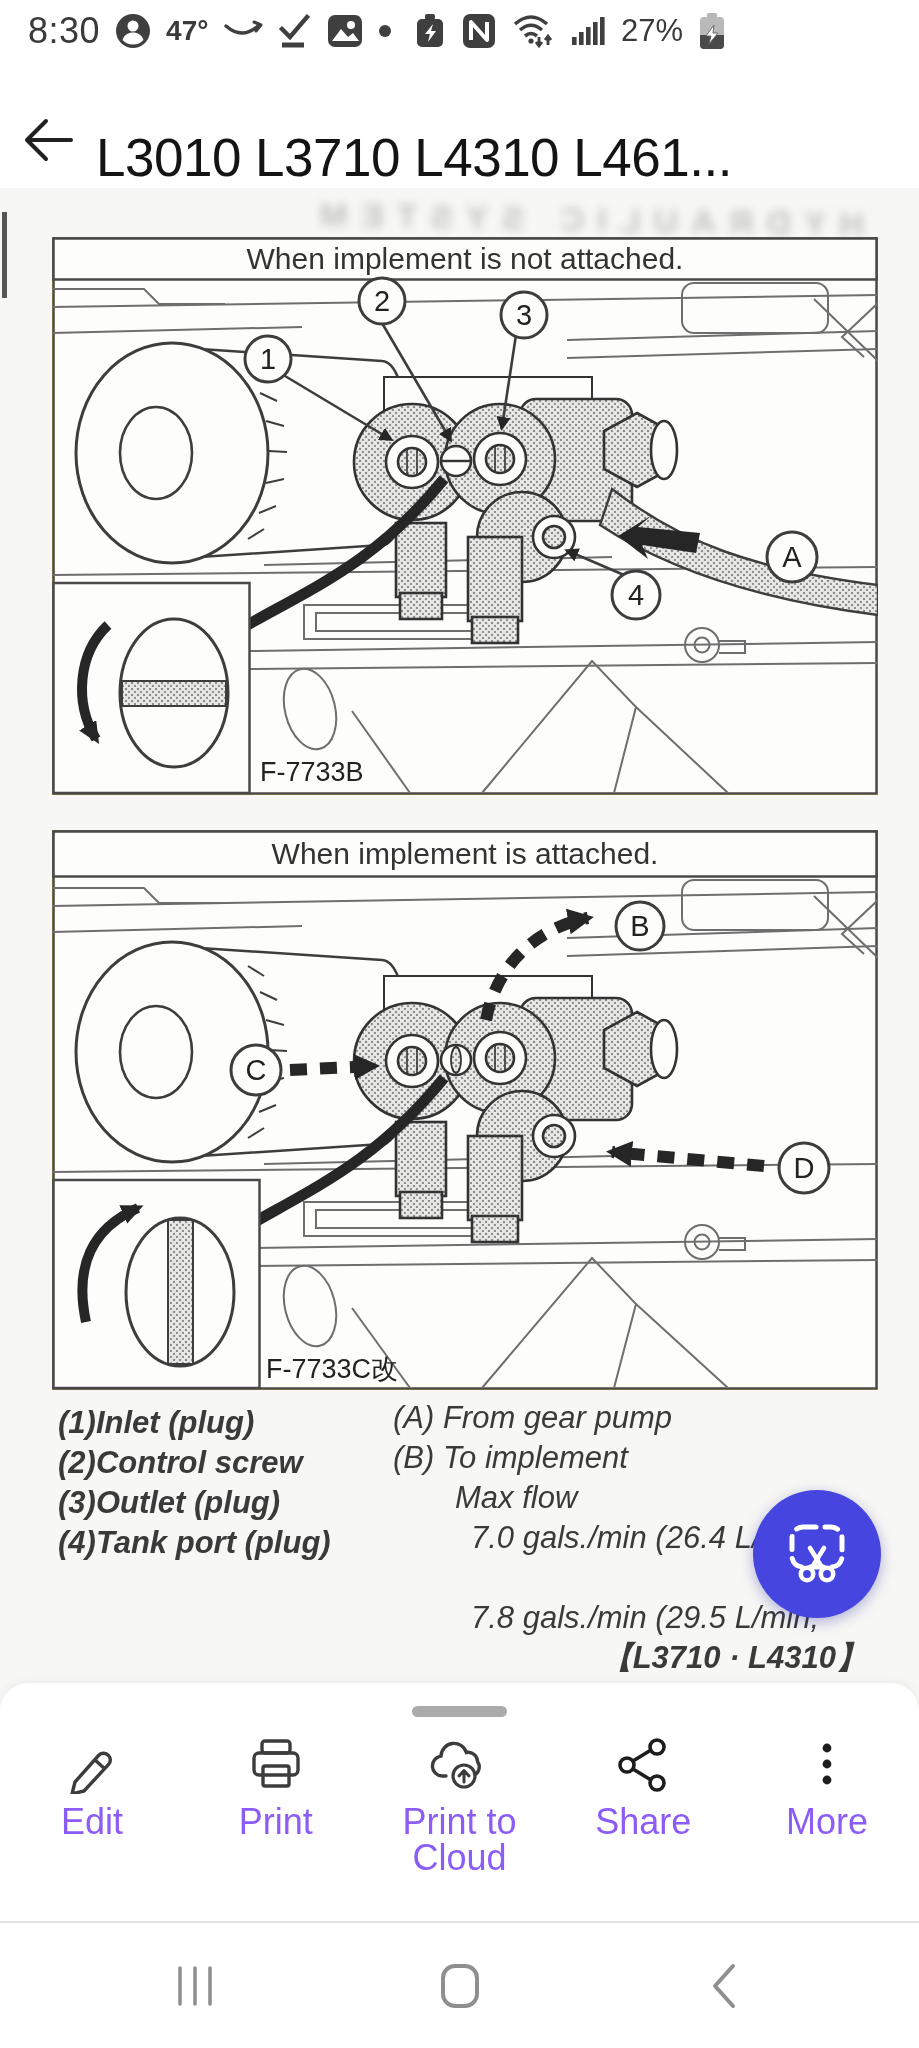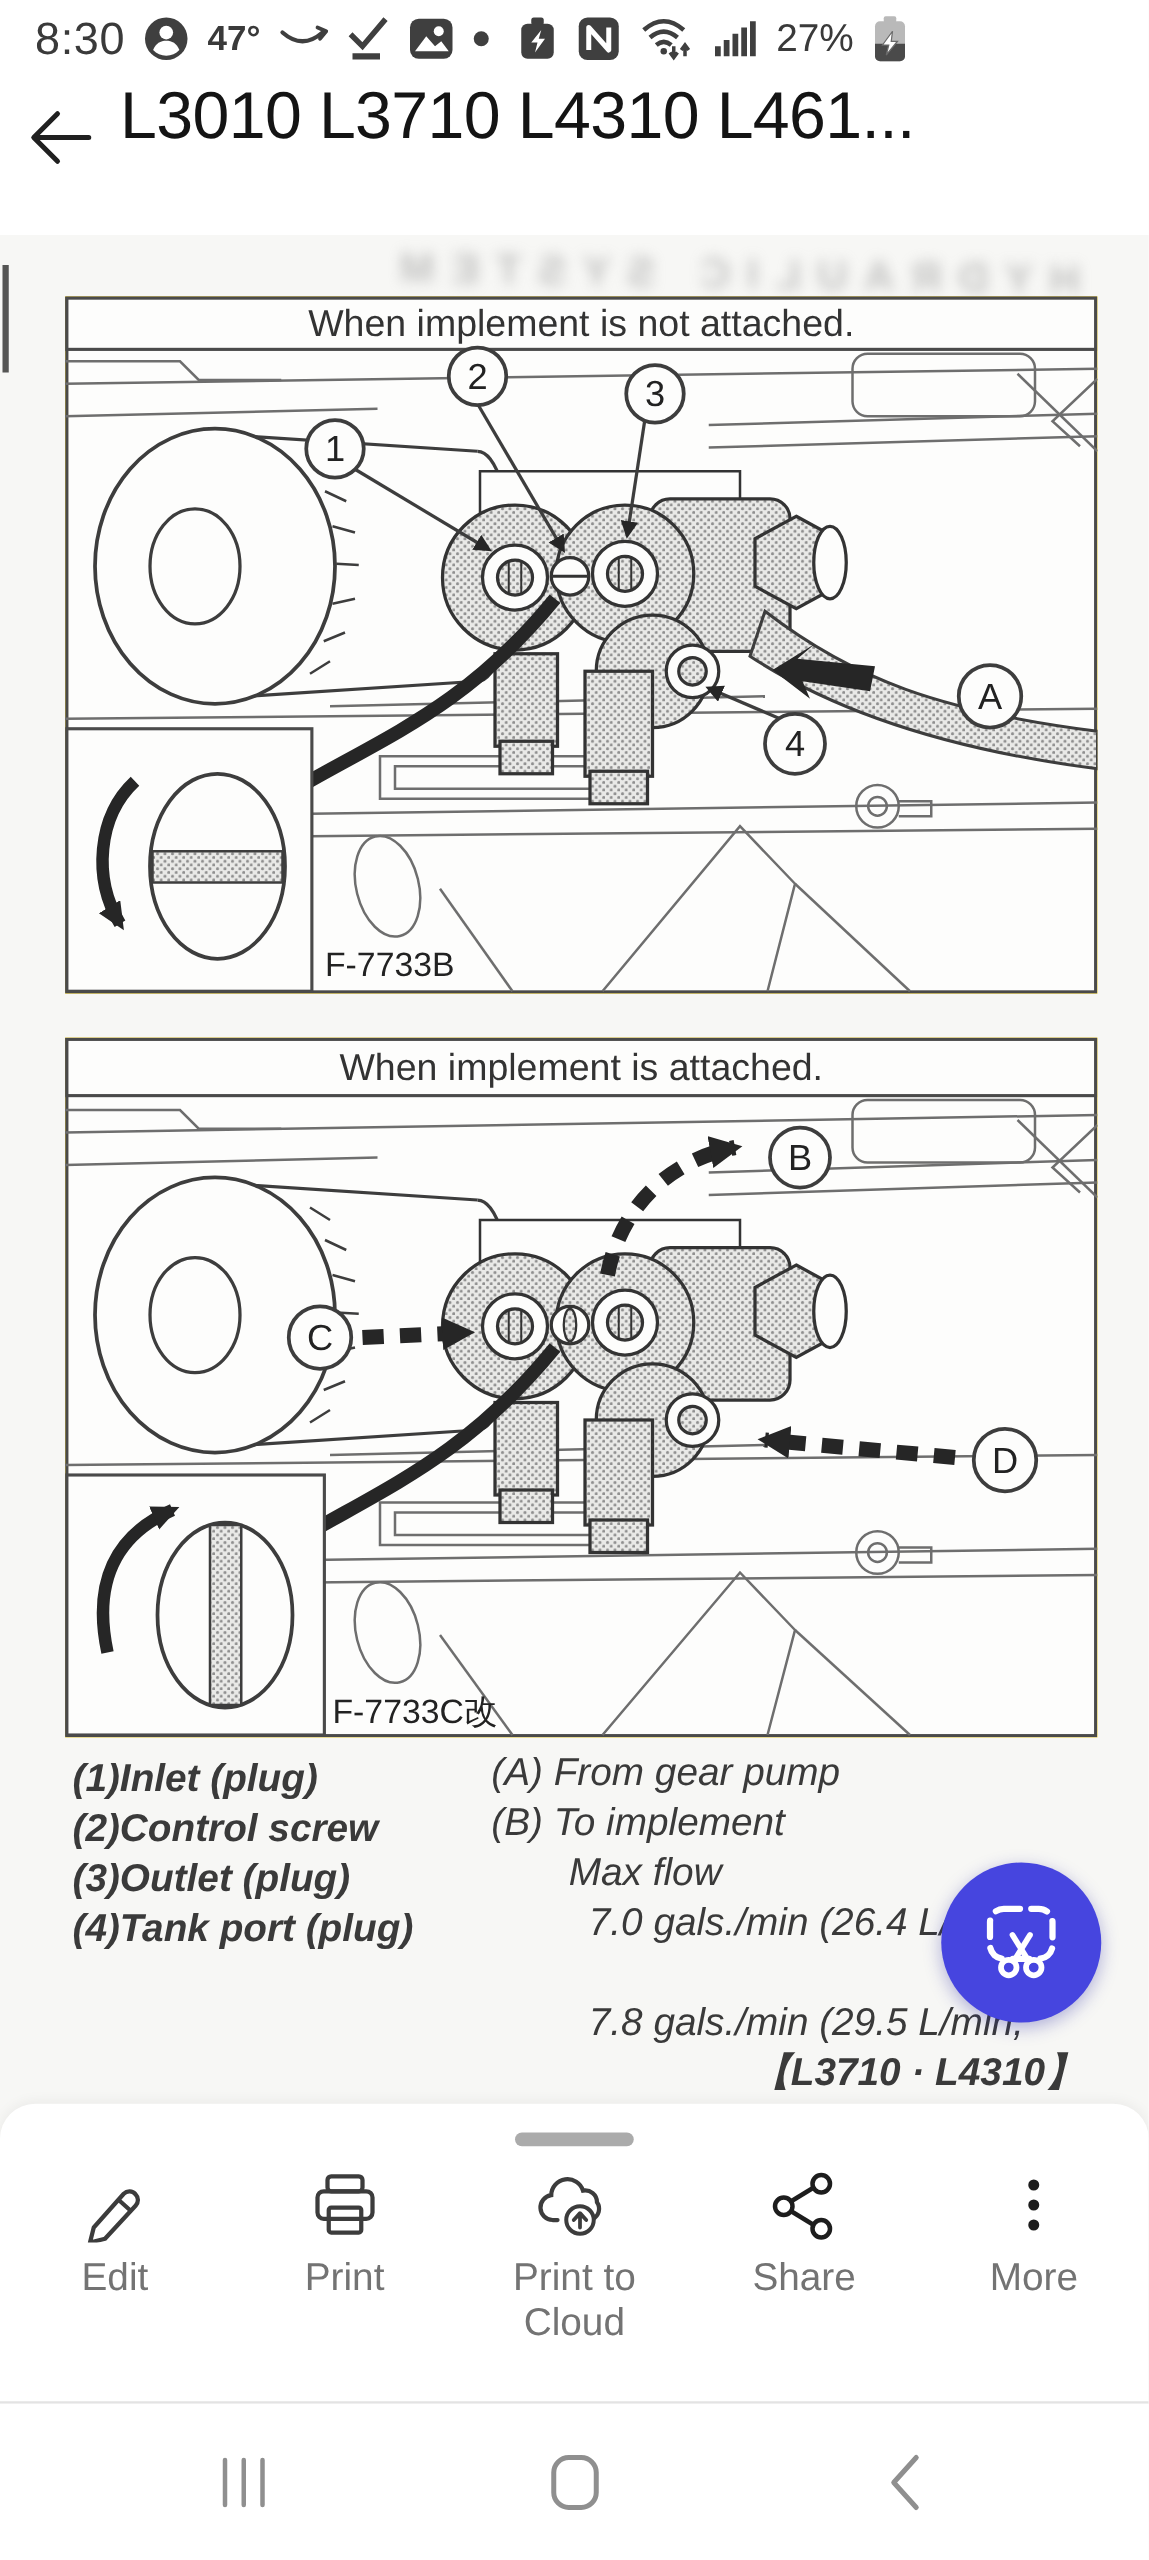--- a/index.html
+++ b/index.html
@@ -13,21 +13,21 @@
   
   .status-bar{left:0;top:0;width:755px;height:62px;display:flex;align-items:center;
     justify-content:space-between;padding:0 28px;box-sizing:border-box;color:#3d3d3d;}
   .sb-left,.sb-right{display:flex;align-items:center;gap:14px;}
   .sb-time{font-size:36px;color:#3a3a3a;letter-spacing:.5px;}
   .sb-temp{font-size:28px;font-weight:bold;color:#3a3a3a;}
   .sb-pct{font-size:31px;color:#3a3a3a;}
   .sb-ic{display:block;}
 
   
-  .app-bar{left:0;top:62px;width:919px;height:126px;display:flex;align-items:flex-start;background:#fff;}
+  .app-bar{left:0;top:62px;width:919px;height:126px;display:flex;align-items:flex-end;background:#fff;}
   .back-btn{width:96px;height:96px;display:flex;align-items:center;justify-content:center;}
   .app-title{font-size:53px;color:#141414;letter-spacing:-.5px;white-space:nowrap;
     overflow:hidden;max-width:770px;}
 
   
   .doc{left:0;top:188px;width:919px;height:1860px;background:#f7f7f5;}
   .ghost{left:84px;top:198px;width:780px;height:48px;font-size:34px;font-weight:bold;
     letter-spacing:13px;color:#8d8d8d;opacity:.5;filter:blur(5px);overflow:hidden;
     transform:scaleX(-1) skewY(-1deg);white-space:nowrap;}
   .scan-mark{left:2px;top:212px;width:5px;height:86px;background:#2c2c2c;opacity:.8;}
@@ -46,21 +46,21 @@
   .fab{left:753px;top:1490px;width:128px;height:128px;border-radius:50%;
     display:flex;align-items:center;justify-content:center;z-index:5;
     box-shadow:0 4px 14px rgba(40,40,160,.35);}
 
   
   .sheet{left:0;top:1683px;width:919px;height:365px;background:#ffffff;z-index:10;
     border-radius:28px 28px 0 0;box-shadow:0 -2px 10px rgba(0,0,0,.05);}
   .handle{left:412px;top:1706px;width:95px;height:11px;border-radius:6px;background:#ababab;z-index:11;}
   .actions{left:0;top:1736px;width:919px;display:flex;z-index:11;}
   .action{width:20%;display:flex;flex-direction:column;align-items:center;gap:10px;}
-  .action-label{font-size:31px;color:#737373;text-align:center;line-height:36px;max-width:150px;}
+  .action-label{font-size:36px;color:#8b5cf6;text-align:center;line-height:36px;max-width:150px;}
   .action svg{display:block;}
 
   
   .nav-divider{left:0;top:1921px;width:919px;height:2px;background:#e3e3e3;z-index:12;}
   .nav{left:0;top:1923px;width:919px;height:125px;background:#fff;z-index:12;
     display:flex;align-items:center;justify-content:space-between;padding:0 150px;box-sizing:border-box;}
   .nav-btn{width:90px;height:90px;display:flex;align-items:center;justify-content:center;}
 
   text{font-family:"Liberation Sans",sans-serif;}
 </style>

